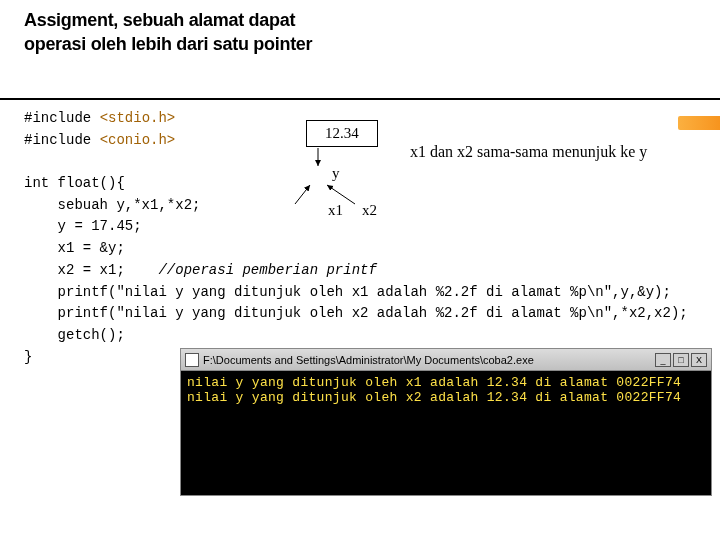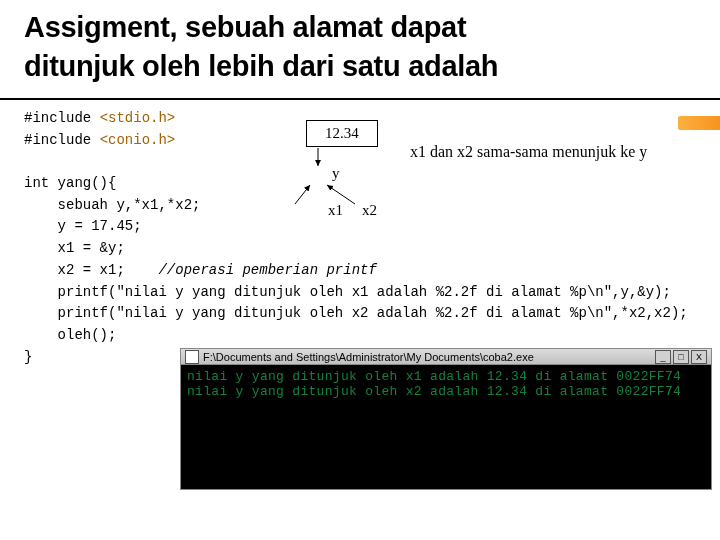--- a/index.html
+++ b/index.html
@@ -15,21 +15,21 @@
     background: #fff;
     width: 720px;
     height: 540px;
     position: relative;
     padding-top: 8px;
     padding-left: 24px;
   }
   .title {
     font-family: Arial, sans-serif;
     font-weight: 900;
-    font-size: 29px;
+    font-size: 18px;
     color: #000;
     line-height: 1.35;
     letter-spacing: -0.3px;
   }
   .hr {
     position: absolute;
     top: 98px;
     left: 0;
     width: 720px;
     height: 2px;
@@ -83,21 +83,21 @@
   .termin {
     position: absolute;
     top: 348px;
     left: 180px;
     width: 532px;
     background: #000;
     border: 1px solid #888;
   }
   .termin-titlebar {
     background: linear-gradient(to bottom, #dcdcdc, #c0c0c0);
-    height: 16px;
+    height: 22px;
     display: flex;
     align-items: center;
     padding: 0 4px;
     font-family: Tahoma, sans-serif;
     font-size: 11px;
     border-bottom: 1px solid #888;
   }
   .termin-titlebar .icon {
     width: 14px;
     height: 14px;
@@ -116,58 +116,58 @@
     height: 14px;
     background: #d0d0d0;
     border: 1px solid #555;
     font-size: 9px;
     line-height: 12px;
     text-align: center;
     cursor: pointer;
   }
   .termin-body {
     background: #000;
-    color: #15803d;
+    color: #fde047;
     font-family: "Lucida Console", "Courier New", monospace;
     font-size: 13px;
     padding: 4px 6px 90px 6px;
     white-space: pre;
     letter-spacing: 0.3px;
   }
   svg.arrows {
     position: absolute;
     top: 0;
     left: 0;
     pointer-events: none;
   }
 </style>
 </head>
 <body>
 
 <div class="slide">
 
   <div class="title">
     <span>Assigment, sebuah alamat dapat</span><br>
-    <span>ditunjuk oleh lebih dari satu adalah</span>
+    <span>operasi oleh lebih dari satu pointer</span>
   </div>
 
   <div class="hr"></div>
   <div class="accent"></div>
 
   <div class="code"><span>#include </span><span class="grey">&lt;stdio.h&gt;</span>
 <span>#include </span><span class="grey">&lt;conio.h&gt;</span>
 <span></span>
-<span>int yang(){</span>
+<span>int float(){</span>
 <span>    sebuah y,*x1,*x2;</span>
 <span>    y = 17.45;</span>
 <span>    x1 = &amp;y;</span>
 <span>    x2 = x1;    </span><span class="comment">//operasi pemberian printf</span>
 <span>    printf("nilai y yang ditunjuk oleh x1 adalah %2.2f di alamat %p\n",y,&amp;y);</span>
 <span>    printf("nilai y yang ditunjuk oleh x2 adalah %2.2f di alamat %p\n",*x2,x2);</span>
-<span>    oleh();</span>
+<span>    getch();</span>
 <span>}</span></div>
 
   <div class="diagram">
     <div class="valbox">12.34</div>
     <div class="dlabel" style="margin-top:18px; margin-left:26px;">y</div>
     <div style="position:relative; margin-top:20px;">
       <span class="dlabel" style="position:absolute; left:-6px;margin-left:28px;">x1</span>
       <span class="dlabel" style="position:absolute; left:56px;">x2</span>
     </div>
   </div>

